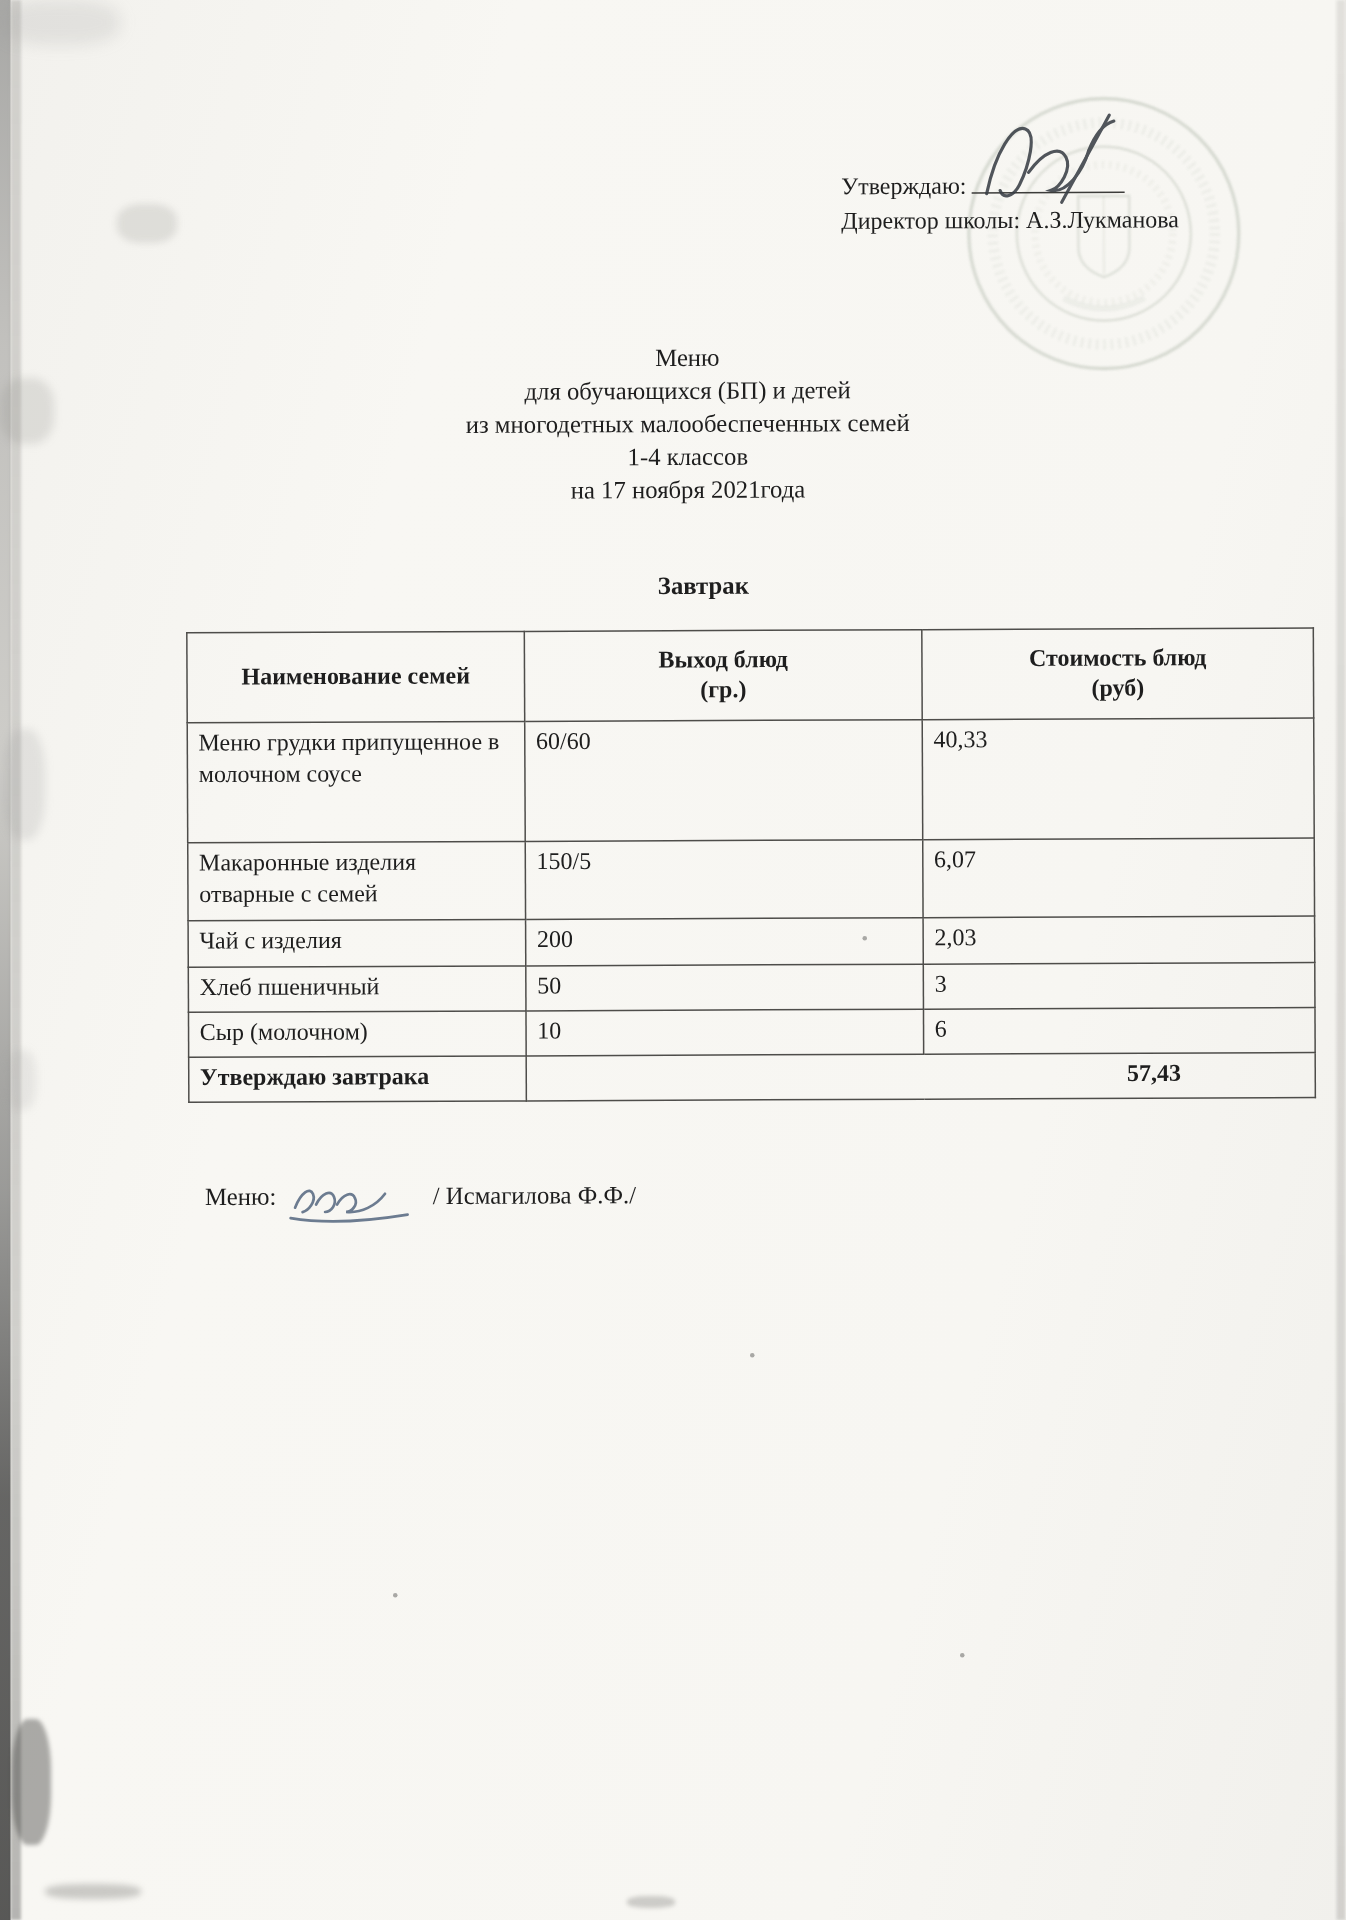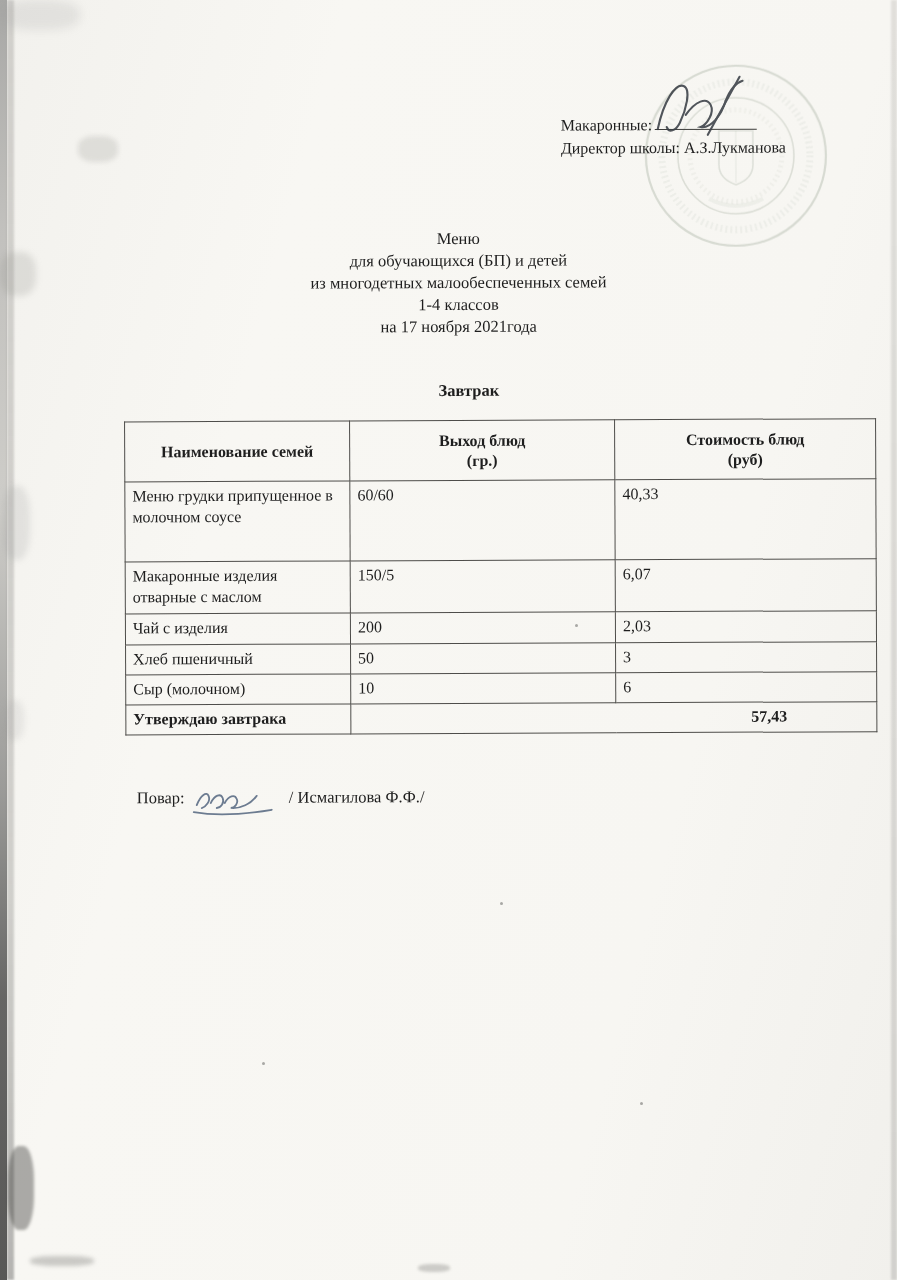--- a/index.html
+++ b/index.html
@@ -89,21 +89,21 @@
         <circle cx="97" cy="97" r="74" stroke-width="7" opacity="0.12" stroke-dasharray="2 3"></circle>
         <circle cx="97" cy="97" r="46" stroke-width="5" opacity="0.10" stroke-dasharray="2 3"></circle>
         <path d="M80,72 h34 v34 q0,14 -17,20 q-17,-6 -17,-20 Z" stroke-width="1.6" opacity="0.3"></path>
         <path d="M80,88 h34 M97,72 v52" stroke-width="1" opacity="0.22"></path>
         <path d="M70,140 q27,14 54,0" stroke-width="4" opacity="0.12"></path>
       </g>
     </svg>
 
     <div class="approval">
       <div>
-        <span>Макаронные:</span><span class="sig-underline"></span>
+        <span>Утверждаю:</span><span class="sig-underline"></span>
       </div>
       <div>Директор школы: А.З.Лукманова</div>
     </div>
 
     <svg class="sig-top" viewBox="0 0 122 66" aria-hidden="true">
       <g stroke="#3a3f46" stroke-width="2.1" fill="none" stroke-linecap="round" opacity="0.88">
         <path d="M12,56 C18,28 30,10 38,13 C46,16 40,38 34,50 C30,58 23,60 21,54"></path>
         <path d="M40,42 C50,28 61,24 65,32 C69,40 61,52 55,54 C65,56 76,42 80,28"></path>
         <path d="M80,28 C84,18 90,10 97,8"></path>
         <path d="M94,4 L62,62"></path>
@@ -135,21 +135,21 @@
 (руб)</th>
         </tr>
       </thead>
       <tbody>
         <tr style="height:80px">
           <td>Меню грудки припущенное в молочном соусе</td>
           <td>60/60</td>
           <td>40,33</td>
         </tr>
         <tr style="height:52px">
-          <td>Макаронные изделия отварные с маслом</td>
+          <td>Макаронные изделия отварные с семей</td>
           <td>150/5</td>
           <td>6,07</td>
         </tr>
         <tr style="height:31px">
           <td>Чай с изделия</td>
           <td>200</td>
           <td>2,03</td>
         </tr>
         <tr style="height:30px">
           <td>Хлеб пшеничный</td>
@@ -162,21 +162,21 @@
           <td>6</td>
         </tr>
         <tr style="height:30px">
           <td class="bold">Утверждаю завтрака</td>
           <td class="bold total-cell" colspan="2">57,43</td>
         </tr>
       </tbody>
     </table>
 
     <div class="cook-line">
-      <span>Повар:</span>
+      <span>Меню:</span>
       <span class="sig-slot">
         <svg viewBox="0 0 90 34" aria-hidden="true">
           <g stroke="#5d6e86" stroke-width="1.8" fill="none" stroke-linecap="round" opacity="0.9">
             <path d="M5,22 C9,12 15,8 17,13 C19,18 14,24 10,25"></path>
             <path d="M19,20 C23,12 29,10 31,15 C33,20 29,25 25,25"></path>
             <path d="M33,20 C37,13 43,11 45,16 C47,20 43,25 39,25 C49,26 59,21 65,13"></path>
             <path d="M2,29 C25,33 55,31 80,27"></path>
           </g>
         </svg>
       </span>

